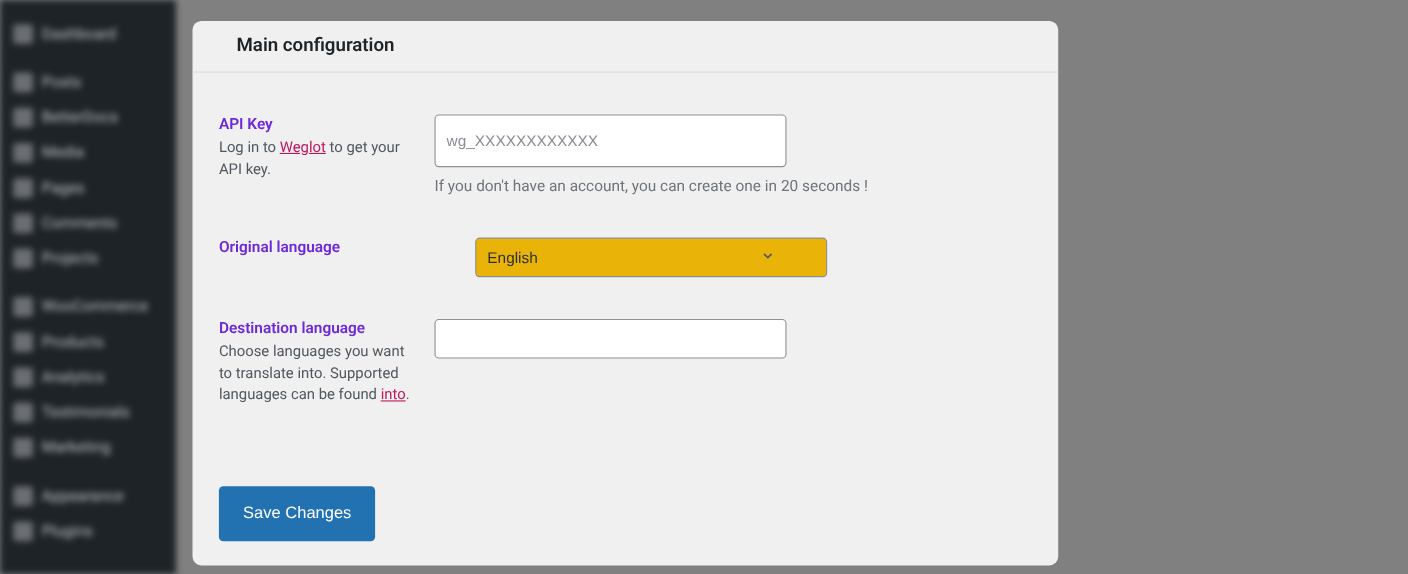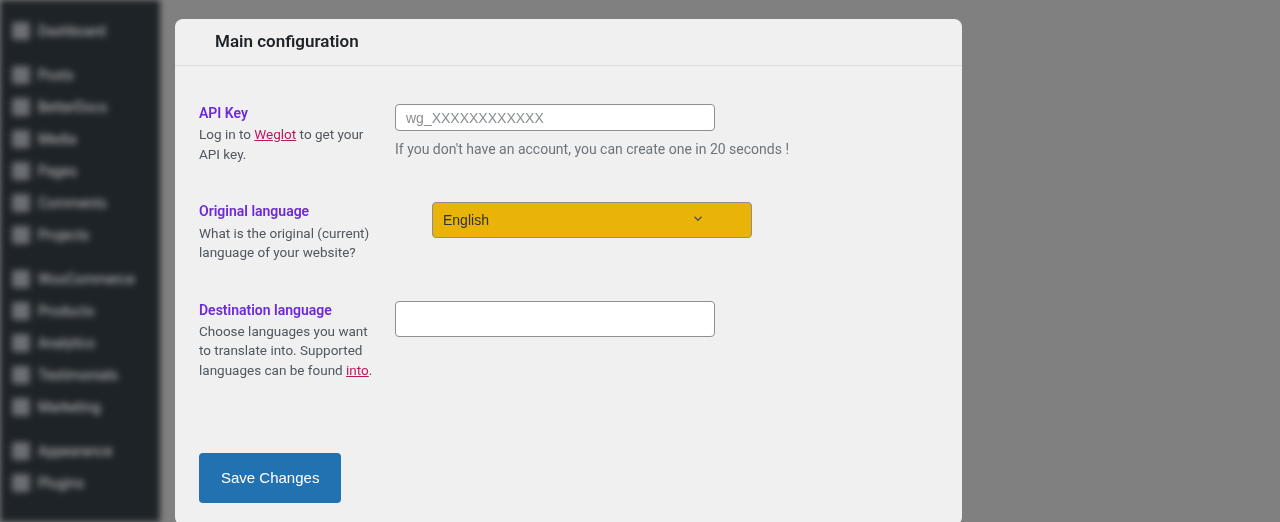--- a/index.html
+++ b/index.html
@@ -82,21 +82,21 @@
       font-size: 13.5px;
       color: #50575e;
       line-height: 1.45;
       margin-top: 3px;
     }
     .form-input-col {
       flex: 1;
     }
     .text-input {
       width: 320px;
-      height: 27px;
+      height: 48px;
       border: 1px solid #8c8f94;
       border-radius: 4px;
       background: #fff;
       padding: 0 10px;
       font-size: 14px;
       color: #701a75;
     }
     .text-input::placeholder {
       color: #8a8e94;
     }
@@ -235,21 +235,20 @@
     </div>
     <div class="form-input-col">
       <input type="text" class="text-input" placeholder="wg_XXXXXXXXXXXX" style="">
       <div class="hint-text">If you don't have an account, you can create one in 20 seconds !</div>
     </div>
   </div>
 
   <div class="form-row">
     <div class="form-label-col">
       <div class="label-title">Original language</div>
-      <div class="label-desc">What is the original (current) language of your website?</div>
     </div>
     <div class="form-input-col">
       <div class="select-wrap">
         <select class="select-input">
           <option>English</option>
         </select>
         <span class="chev">
           <svg width="14" height="14" viewBox="0 0 24 24" fill="none" stroke="currentColor" stroke-width="2.5">
               <polyline points="6 9 12 15 18 9"></polyline>
             </svg>

